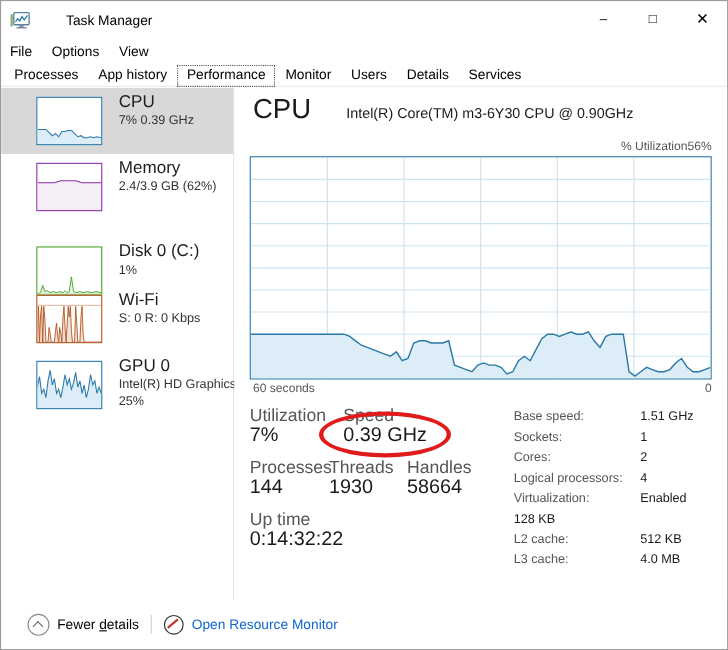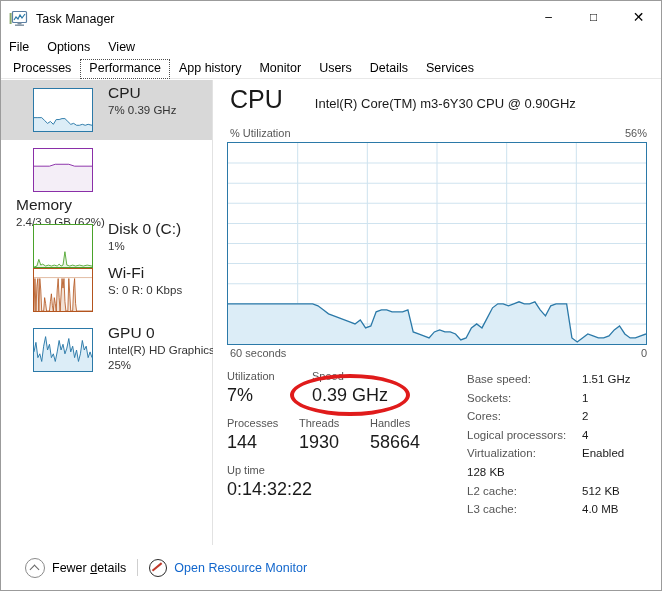--- a/index.html
+++ b/index.html
@@ -7,21 +7,21 @@
     width:662px;height:591px;
     background:#ffffff;
     font-family:"Liberation Sans", sans-serif;
     color:#000;
     overflow:hidden;
     position:relative;
   }
   .window{position:absolute;inset:0;border:1px solid #9b9b9b;box-sizing:border-box;background:#fff;}
 
   
-  .titlebar{height:35px;display:flex;align-items:center;position:relative;}
+  .titlebar{height:35px;display:flex;align-items:center;position:relative;gap:24px;}
   .app-icon{width:20px;height:18px;margin-left:8px;margin-right:7px;position:relative;flex:none;}
   .title-text{font-size:12.5px;color:#000;}
   .wincontrols{position:absolute;right:0;top:0;height:31px;display:flex;}
   .wc{width:45px;height:31px;display:flex;align-items:center;justify-content:center;font-size:12px;color:#000;line-height:1;}
   .wc.close{font-size:14px;}
 
   
   .menubar{height:21px;display:flex;align-items:center;padding-left:8px;gap:18px;font-size:12.5px;color:#000;}
   .menubar span{cursor:default;}
 
@@ -43,31 +43,31 @@
   .thumb svg{display:block;width:100%;height:100%;}
   .res-text{margin-left:15px;margin-top:3px;}
   .res-title{font-size:15.5px;color:#1f1f1f;line-height:20px;font-weight:400;}
   .res-sub{font-size:11.5px;color:#333;line-height:15px;white-space:nowrap;}
 
   
   .cpu-head{position:absolute;left:17px;top:4px;display:flex;align-items:baseline;}
   .cpu-name{font-size:25px;color:#1a1a1a;line-height:30px;font-weight:400;}
   .cpu-model{font-size:13px;color:#1a1a1a;margin-left:32px;}
 
-  .axis-row{position:absolute;left:17px;right:14px;top:47px;display:flex;justify-content:space-between;font-size:11px;color:#575757;}
+  .axis-row{position:absolute;left:17px;right:14px;top:47px;display:flex;justify-content:flex-end;font-size:11px;color:#575757;}
 
   .graphbox{position:absolute;left:14px;right:14px;top:62px;height:203px;border:1px solid #2b79a8;box-sizing:border-box;background:#fff;overflow:hidden;}
   .graphbox svg{display:block;width:100%;height:100%;}
 
   .time-row{position:absolute;left:17px;right:14px;top:267px;display:flex;justify-content:space-between;font-size:11px;color:#575757;}
 
   
   .stats{position:absolute;left:14px;top:290px;right:10px;}
   .stat-grid{position:relative;height:120px;}
-  .s-label{position:absolute;font-size:11px;color:#555;text-align:center;}
+  .s-label{position:absolute;font-size:16px;color:#555;text-align:center;}
   .s-value{position:absolute;font-size:18px;color:#1a1a1a;}
 
   .specs{position:absolute;left:218px;top:290px;font-size:11.5px;color:#555;}
   .spec-line{display:flex;line-height:18.6px;margin-left:36px;}
   .spec-k{width:115px;color:#555;}
   .spec-v{color:#1a1a1a;}
 
   .redring{position:absolute;left:63px;top:4px;width:120px;height:42px;border:4px solid #e01b1b;border-radius:50%;box-sizing:border-box;pointer-events:none;}
 
   
@@ -105,22 +105,22 @@
   </div>
 
   <div class="menubar">
     <span>File</span>
     <span>Options</span>
     <span>View</span>
   </div>
 
   <div class="tabstrip">
     <div class="tab">Processes</div>
+    <div class="tab">App history</div>
     <div class="tab active">Performance</div>
-    <div class="tab">App history</div>
     <div class="tab">Monitor</div>
     <div class="tab">Users</div>
     <div class="tab">Details</div>
     <div class="tab">Services</div>
   </div>
 
   <div class="content">
 
     <div class="sidebar">
 
@@ -130,21 +130,21 @@
             <polygon fill="#dcedf7" points="0,30 4,30 8,30 11,33 14,36 17,34 20,37 23,32 26,32 29,31 32,31 35,34 38,37 41,36 44,38 47,38 50,37 53,38 56,37 60,38 60,44 0,44"></polygon>
             <polyline fill="none" stroke="#2b79a8" stroke-width="1" points="0,30 4,30 8,30 11,33 14,36 17,34 20,37 23,32 26,32 29,31 32,31 35,34 38,37 41,36 44,38 47,38 50,37 53,38 56,37 60,38"></polyline>
           </svg>
         </div>
         <div class="res-text">
           <div class="res-title">CPU</div>
           <div class="res-sub">7% 0.39 GHz</div>
         </div>
       </div>
 
-      <div class="res-row" style="top:60px;flex-direction:column;">
+      <div class="res-row" style="top:60px;">
         <div class="thumb" style="border:1px solid #8a2fa8;">
           <svg viewBox="0 0 60 44" preserveAspectRatio="none">
             <polygon fill="#f4eef7" points="0,18 16,18 22,16 36,16 42,18 60,18 60,44 0,44"></polygon>
             <polyline fill="none" stroke="#8a2fa8" stroke-width="1" points="0,18 16,18 22,16 36,16 42,18 60,18"></polyline>
           </svg>
         </div>
         <div class="res-text">
           <div class="res-title">Memory</div>
           <div class="res-sub">2.4/3.9 GB (62%)</div>
         </div>

